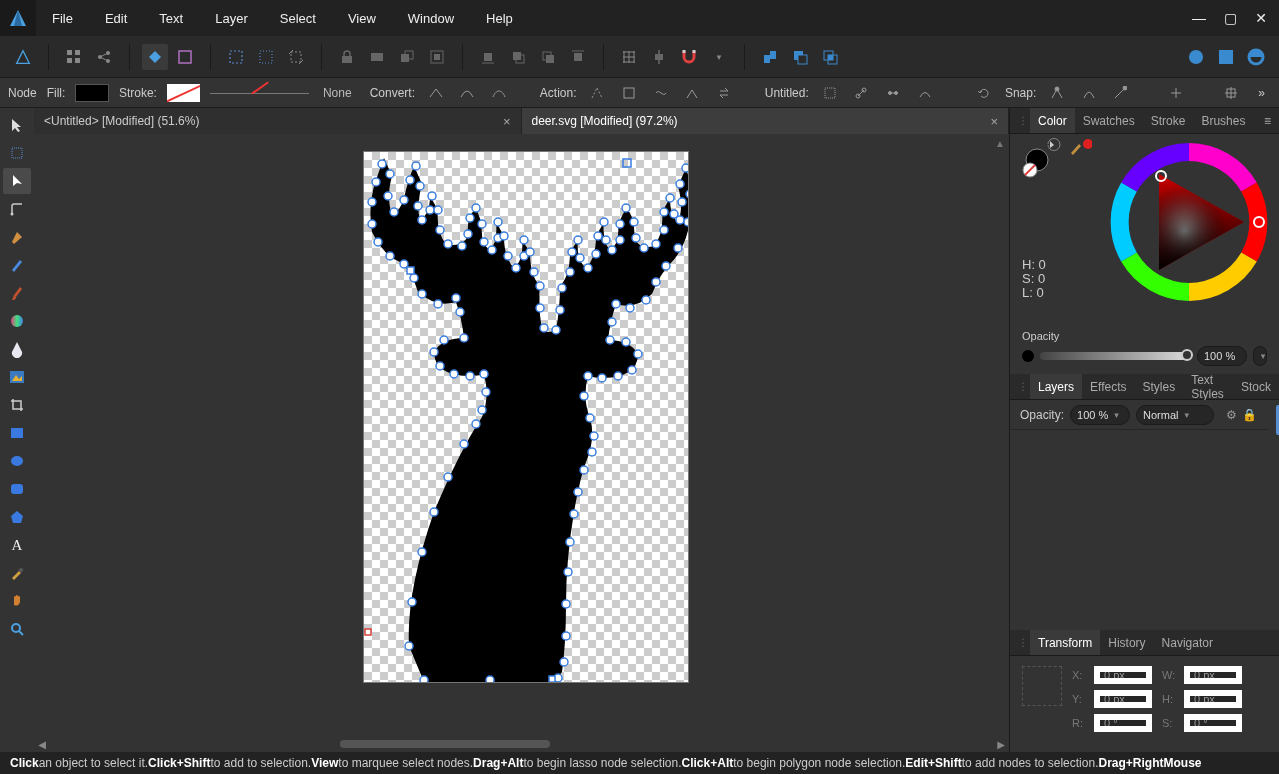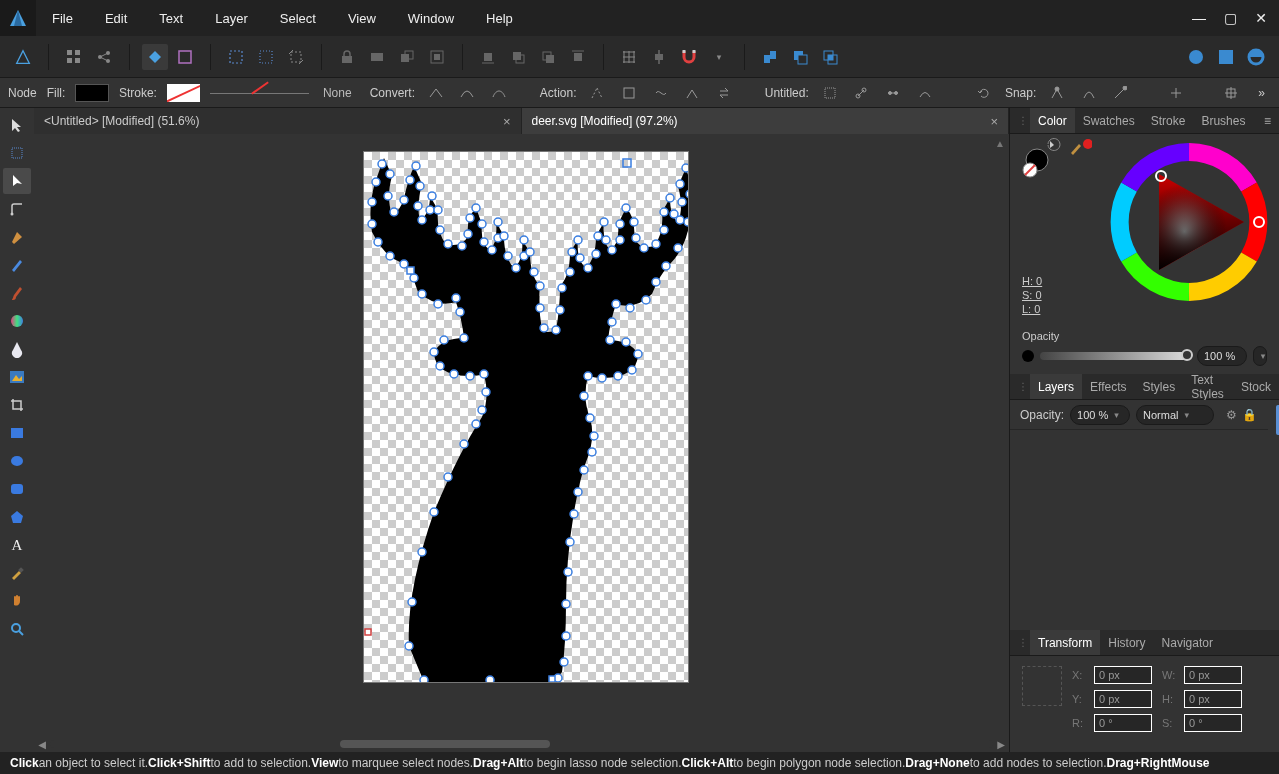--- a/index.html
+++ b/index.html
@@ -70,22 +70,22 @@
 .combo .caret { margin-left: 6px; font-size: 9px; color: #888; }
 .layer-row { height: 30px; background: #5b8fd4; color: #fff; display: flex; align-items: center; margin: 5px 8px; border-radius: 2px; padding: 0 4px; gap: 8px; font-size: 12px; }
 .layer-thumb { width: 22px; height: 22px; background: #0a0a0a; border: 1px solid #2a4a6a; display: flex; align-items: center; justify-content: center; }
 .layer-chk { width: 14px; height: 14px; background: #9cc0ec; border-radius: 2px; margin-left: auto; display: flex; align-items: center; justify-content: center; color: #2a5a9a; font-size: 10px; }
 .layer-toolbar { height: 28px; margin-top: auto; display: flex; align-items: center; padding: 0 8px; gap: 10px; color: #777; border-top: 1px solid #262626; }
 .layer-toolbar .sp { flex: 1; }
 .transform-panel { flex: 1; background: #333; display: flex; flex-direction: column; }
 .tf-body { padding: 10px 12px; display: flex; gap: 10px; align-items: flex-start; }
 .anchor-grid { width: 40px; height: 40px; border: 1px dashed #555; }
 .tf-fields { display: grid; grid-template-columns: 14px 60px 14px 60px; gap: 6px 8px; font-size: 11px; color: #777; align-items: center; }
-.tf-fields input { width: 58px; height: 18px; background: #262626; border: 1px solid #ffffff; color: #999; font-size: 11px; padding: 0 4px; }
-.hsl-lines { position: absolute; left: 12px; top: 140px; font-size: 11px; color: #ccc; line-height: 14px; text-decoration: underline; }
+.tf-fields input { width: 58px; height: 18px; background: #262626; border: 6px solid #ffffff; color: #999; font-size: 11px; padding: 0 4px; }
+.hsl-lines { position: absolute; left: 12px; top: 124px; font-size: 13px; color: #ccc; line-height: 14px; }
 .opacity-row { position: absolute; left: 12px; bottom: 8px; right: 12px; }
 .opacity-row .olbl { font-size: 11px; color: #ccc; }
 .opacity-track { display: flex; align-items: center; gap: 6px; margin-top: 4px; }
 .opacity-track .dot { width: 12px; height: 12px; border-radius: 50%; background: #000; }
 .opacity-track .bar { flex: 1; height: 8px; background: linear-gradient(90deg, #444 0%, #ddd 100%); border-radius: 4px; position: relative; }
 .opacity-track .handle { position: absolute; right: -2px; top: -3px; width: 12px; height: 12px; border: 2px solid #ccc; border-radius: 50%; background: #333; }
 
 .hintbar { height: 22px; background: #222; color: #ccc; font-size: 12px; display: flex; align-items: center; padding: 0 10px; white-space: nowrap; overflow: hidden; }
 .hintbar b { color: #fff; font-weight: 600; }
 
@@ -930,16 +930,16 @@
   <b>Click</b>
     <span> an object to select it. </span>
   <b>Click+Shift</b>
     <span> to add to selection. </span>
   <b>View</b>
     <span> to marquee select nodes. </span>
   <b>Drag+Alt</b>
     <span> to begin lasso node selection. </span>
   <b>Click+Alt</b>
     <span> to begin polygon node selection. </span>
-  <b>Drag+None</b>
+  <b>Edit+Shift</b>
     <span> to add nodes to selection. </span>
   <b>Drag+RightMouse</b>
 </div>
 
 </body></html>

